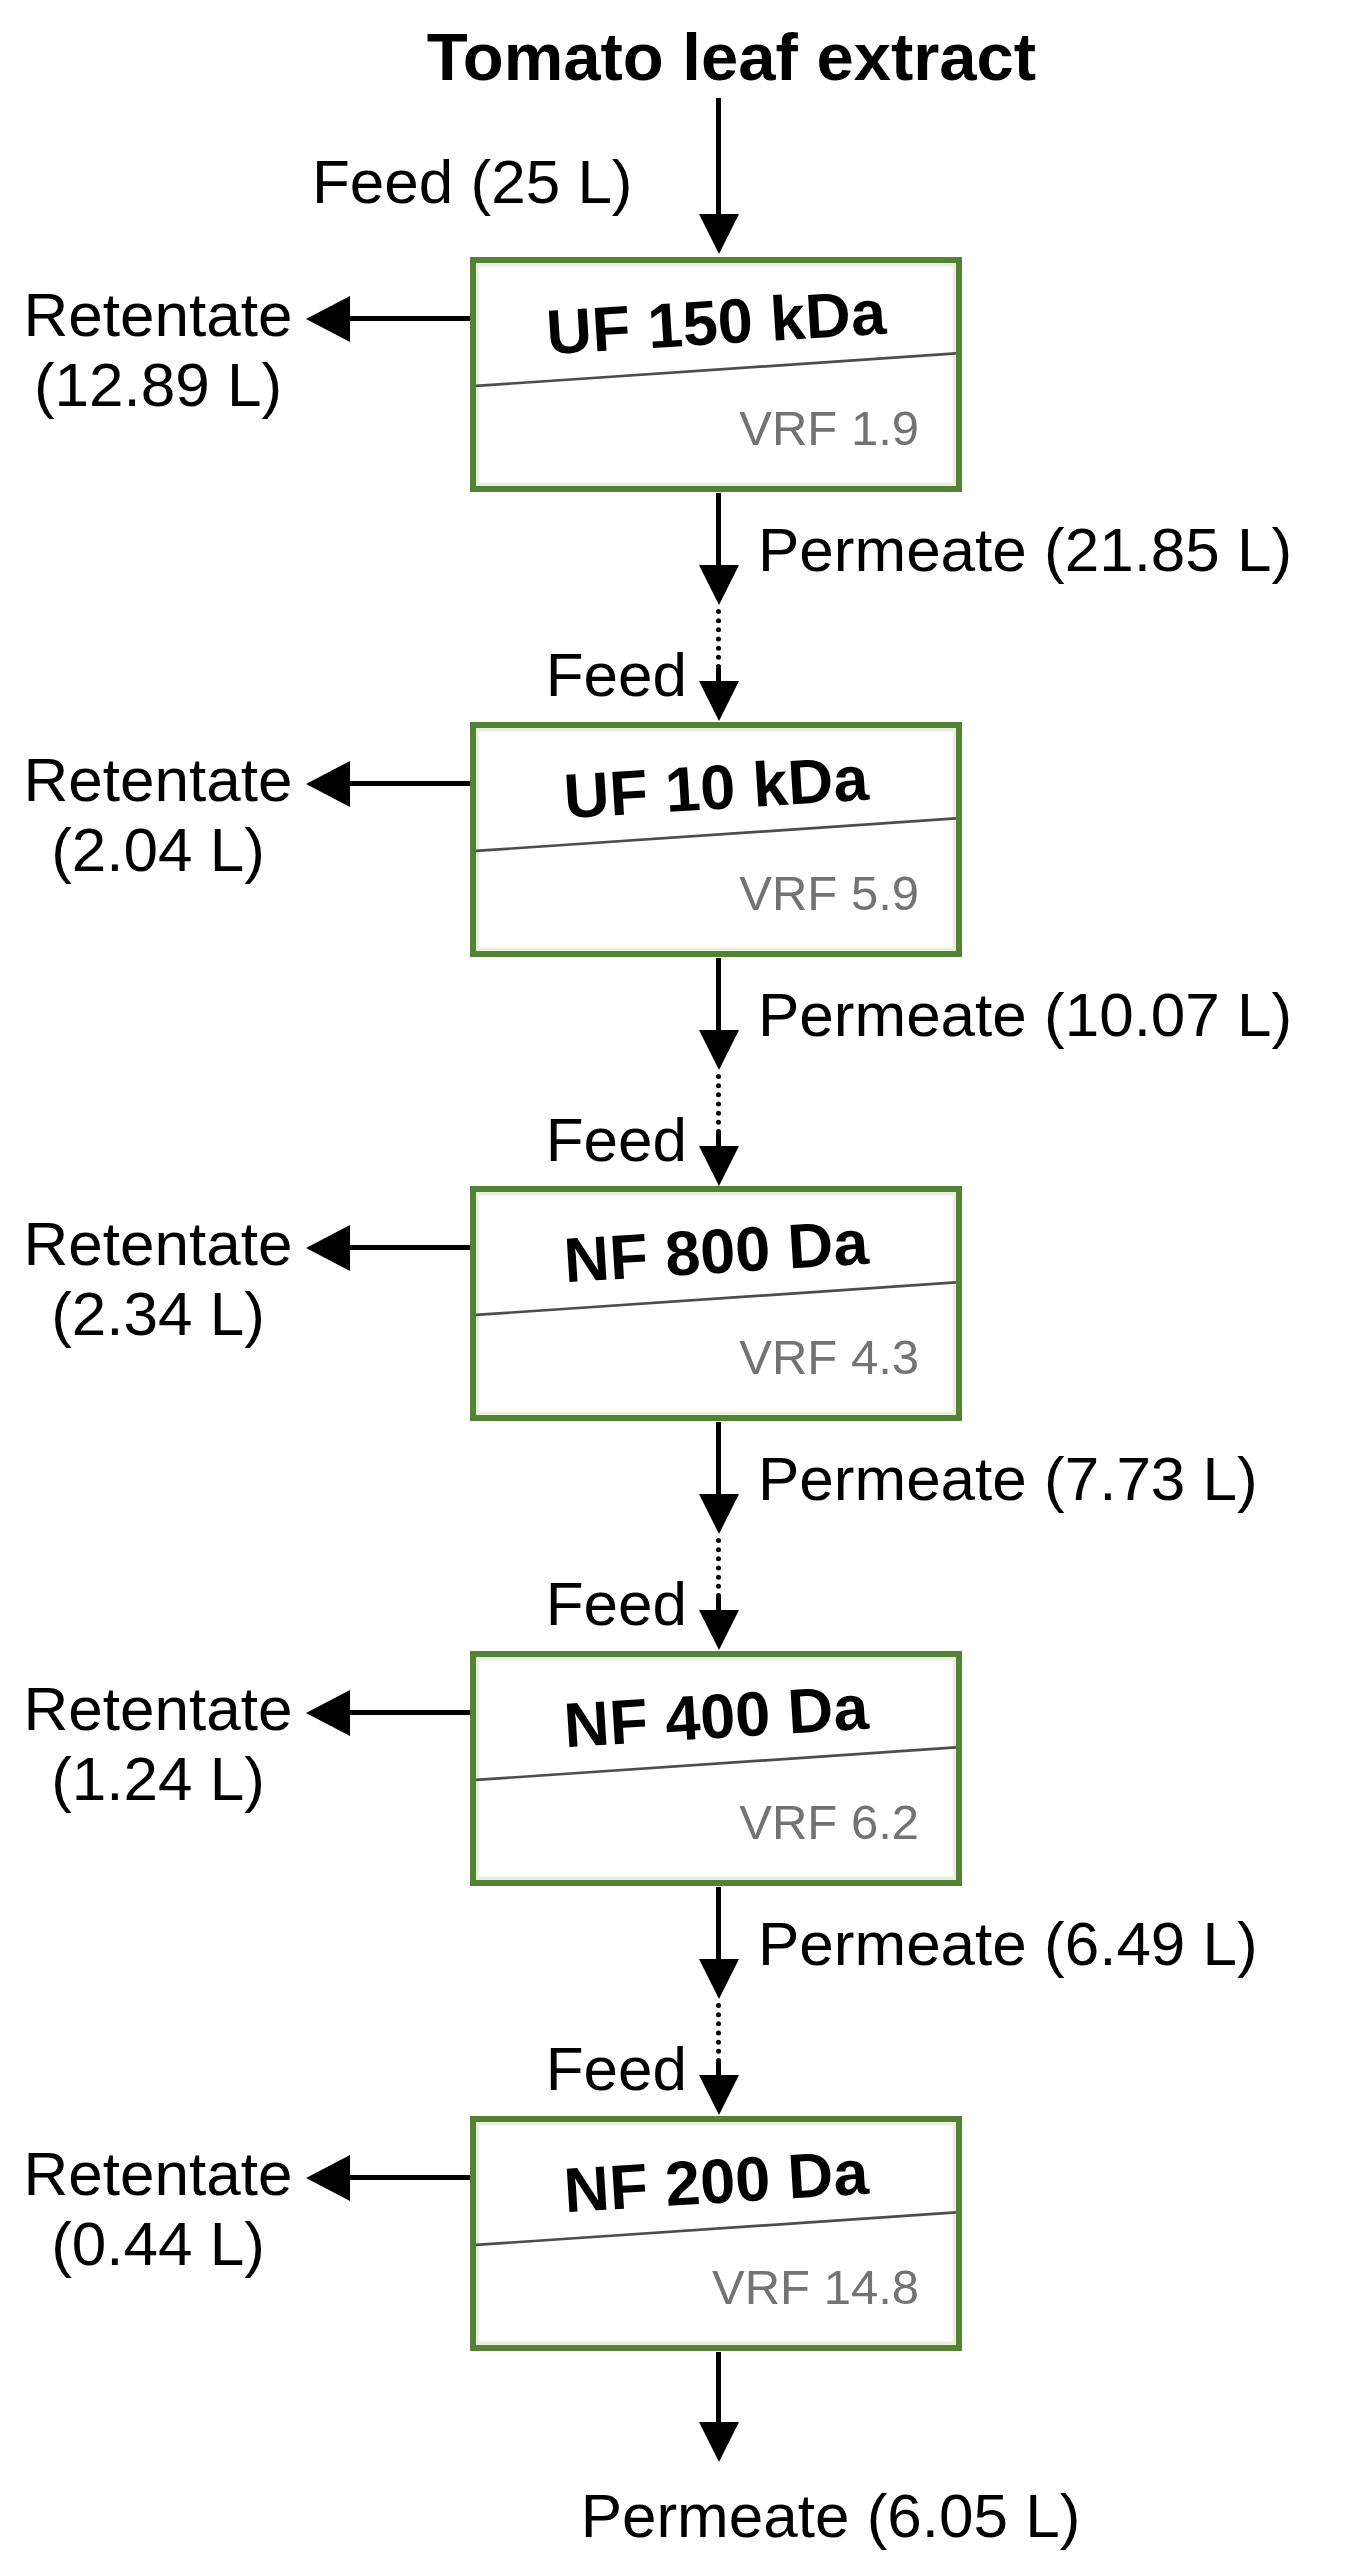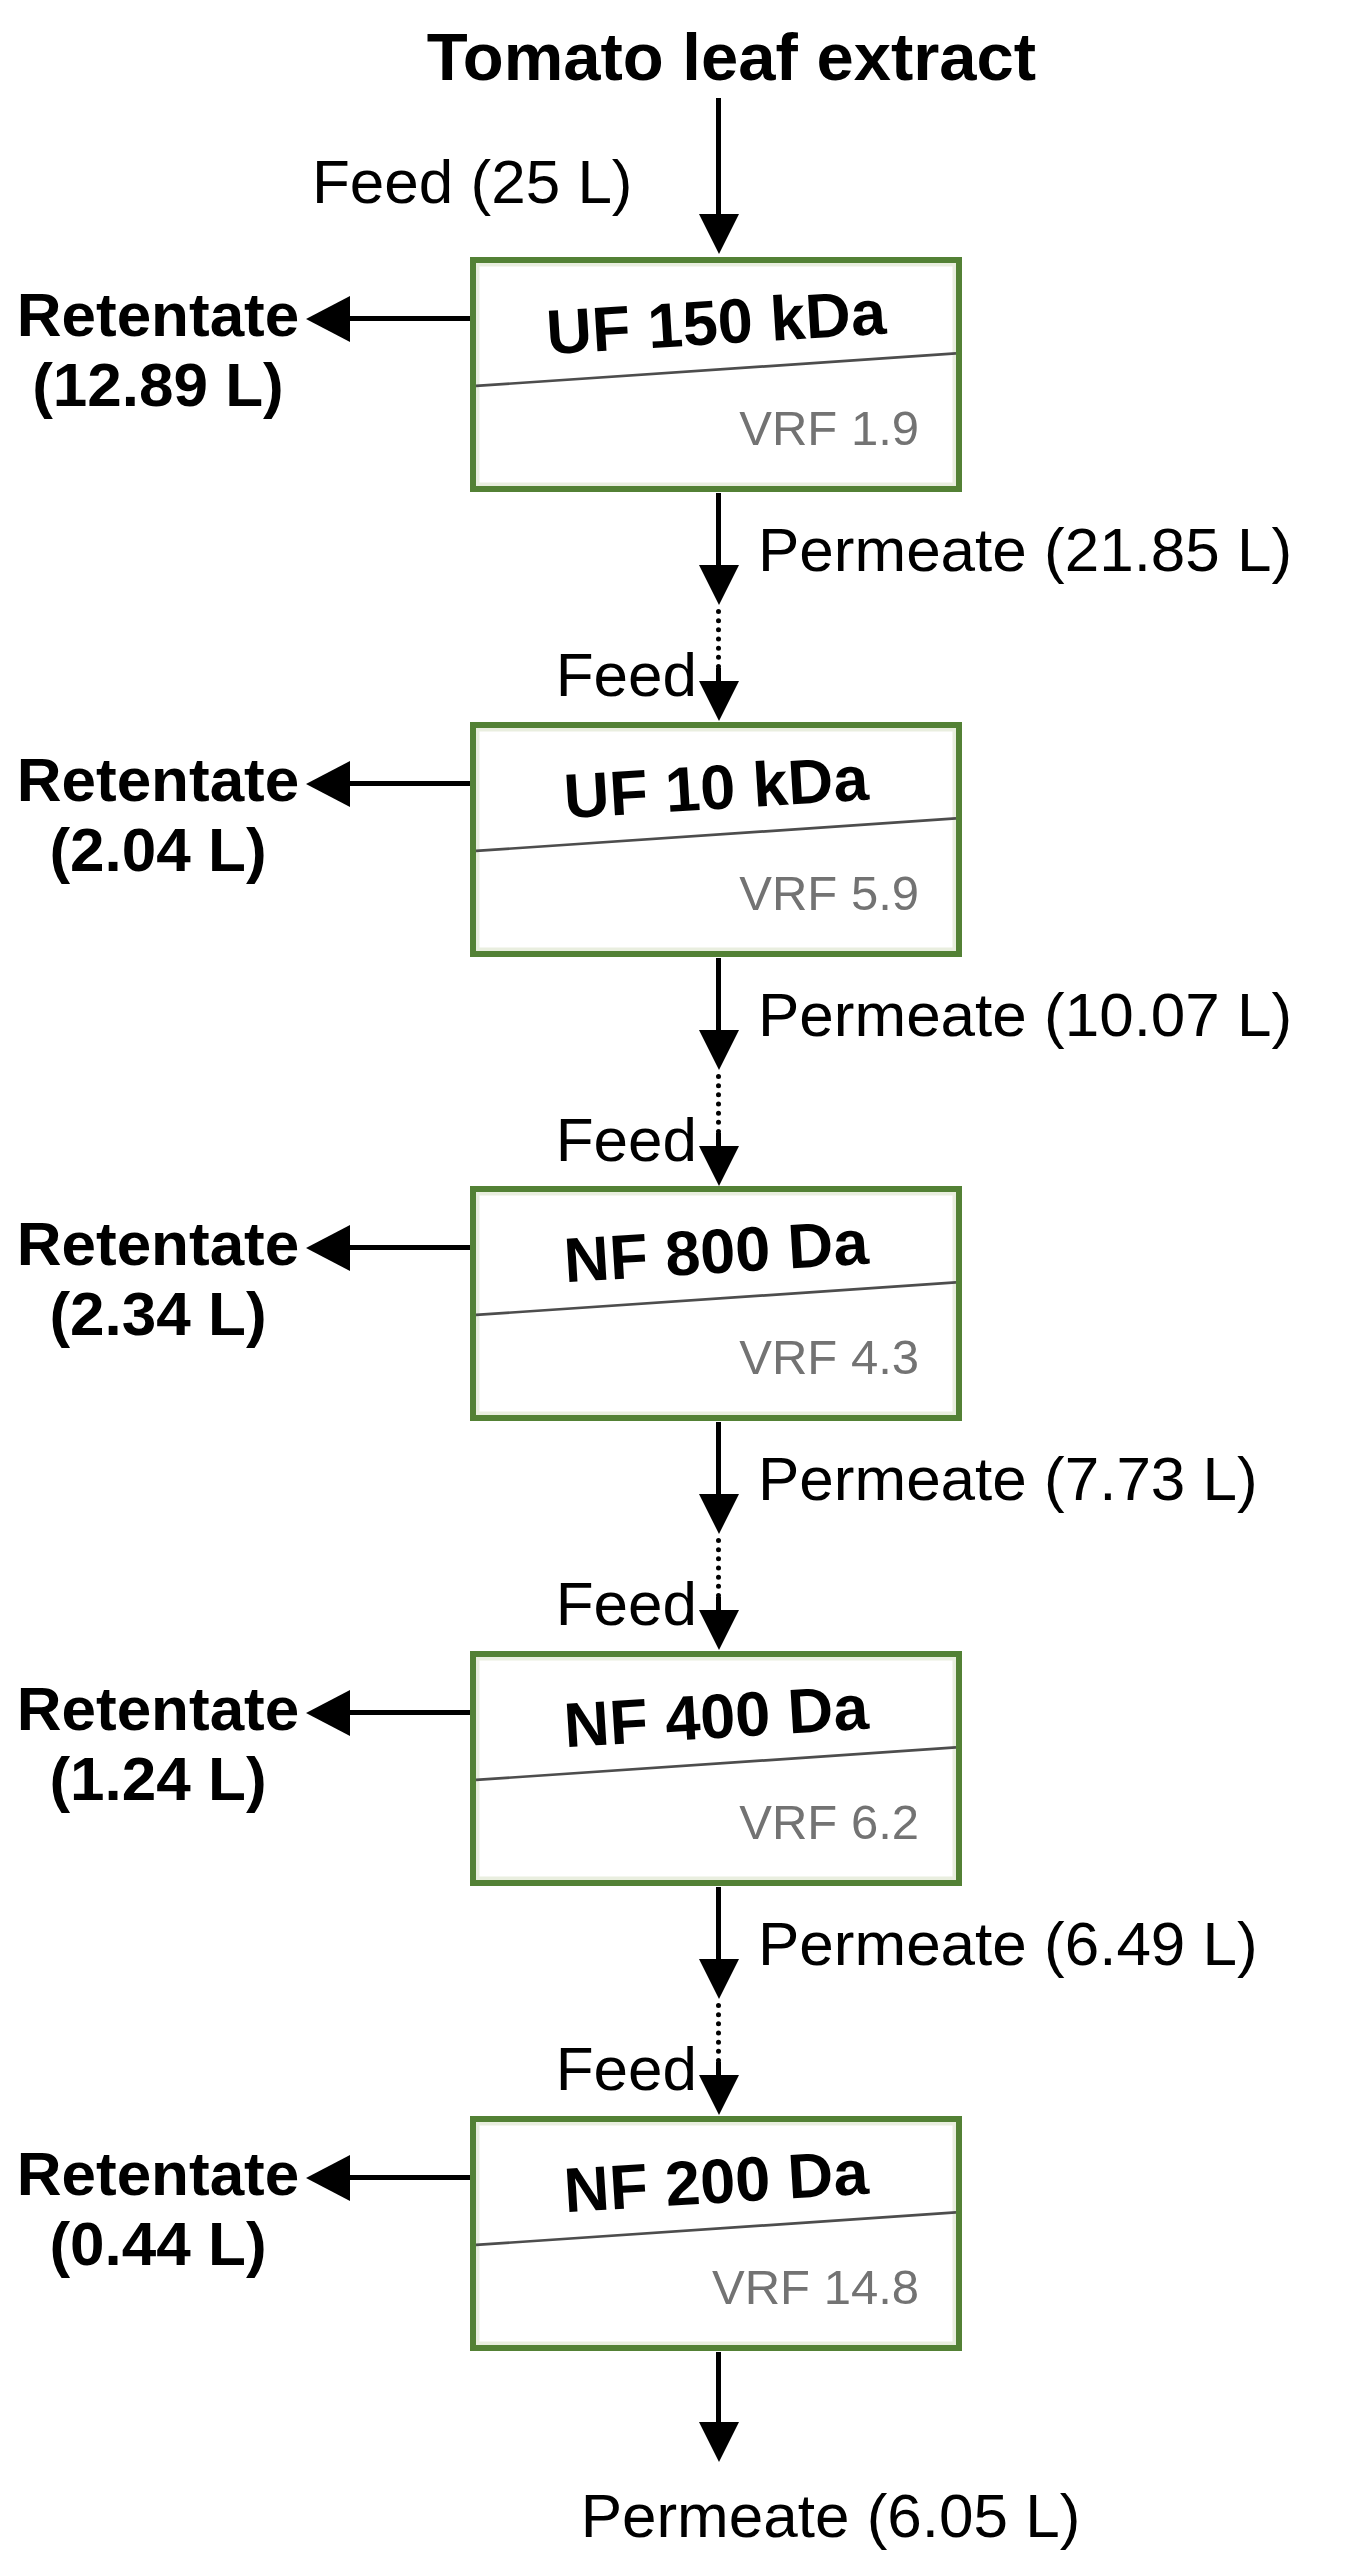--- a/index.html
+++ b/index.html
@@ -24,21 +24,21 @@
   .box-title {
     position:absolute; left:0; right:0; top:23px; text-align:center;
     font-size:63px; font-weight:bold; white-space:nowrap;
     transform:rotate(-3.5deg);
   }
   .vrf { position:absolute; right:37px; top:137px; font-size:49px; color:#737373; white-space:nowrap; }
 
   
   .ret-text {
     position:absolute; left:10.5px; top:23px; width:295px; text-align:center;
-    font-size:62px; line-height:70px; white-space:nowrap;font-weight:bold;
+    font-size:62px; line-height:70px; white-space:nowrap;
   }
   .ret-line { position:absolute; left:347px; top:59px; width:123px; height:5.3px; background:#000; }
   .ret-head {
     position:absolute; left:306px; top:39px; width:0; height:0;
     border-top:23px solid transparent; border-bottom:23px solid transparent;
     border-right:44px solid #000;
   }
 
   
   .v-line { position:absolute; left:716px; width:5.3px; background:#000; }
@@ -50,21 +50,21 @@
   .dots { position:absolute; left:716px; top:352px; height:60px; width:0; border-left:5.3px dotted #000; }
 
   .c1 { top:236px; height:74px; }
   .h1 { top:308px; }
   .c2 { top:411px; height:23px; }
   .h2 { top:424px; }
   .c1b { top:236px; height:72px; }
   .h1b { top:306px; }
 
   .perm-label { position:absolute; left:758px; top:255px; font-size:62px; line-height:76px; white-space:nowrap; }
-  .feed-label { position:absolute; left:416px; top:380px; width:281px; text-align:right; font-size:62px; line-height:76px; white-space:nowrap; }
+  .feed-label { position:absolute; left:406px; top:380px; width:281px; text-align:right; font-size:62px; line-height:76px; white-space:nowrap; }
 
   .top-line { top:98px; height:118px; }
   .top-head { top:214px; }
   .top-feed-label { position:absolute; left:312px; top:144px; width:369px; text-align:left; font-size:62px; line-height:76px; white-space:nowrap; }
 
   .bottom-label { position:absolute; left:479px; width:703px; top:362px; text-align:center; font-size:62px; line-height:76px; white-space:nowrap; }
 </style>
 </head>
 <body>
 

